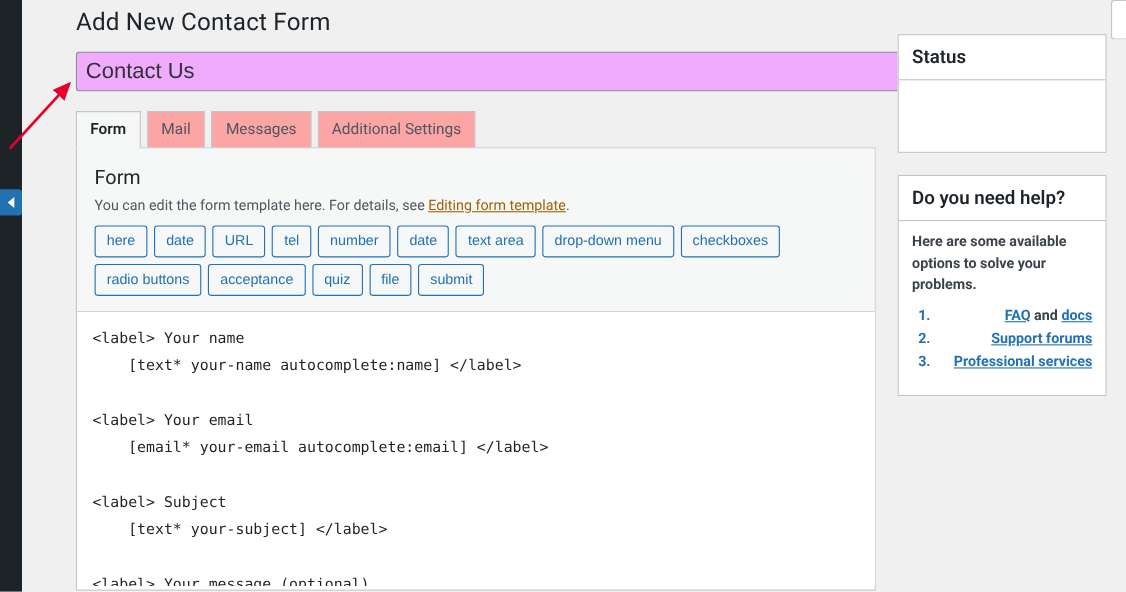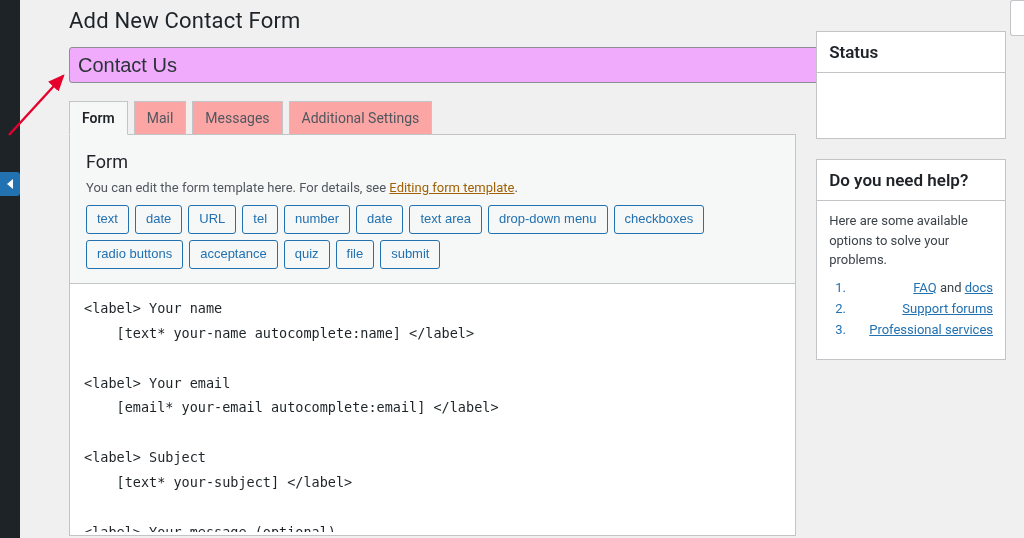--- a/index.html
+++ b/index.html
@@ -20,21 +20,21 @@
     .panel-inner { padding: 16px 16px 0 16px; background: #f6f7f7; border-bottom: 1px solid #c3c4c7; }
     .panel-inner h2 { font-size: 18px; font-weight: 400; color: #1d2327; margin-bottom: 8px; }
     .panel-inner p { font-size: 13px; color: #50575e; margin-bottom: 10px; }
     .panel-inner a { color: #a16207; text-decoration: underline; cursor: pointer; }
     .tag-buttons { display: flex; flex-wrap: wrap; gap: 6px; padding-bottom: 14px; }
     .tag-btn { border: 1px solid #2271b1; color: #2271b1; background: #f6f7f7; border-radius: 3px; padding: 3px 10px; font-size: 13px; cursor: pointer; line-height: 1.6; }
     .form-textarea { width: 100%; border: none; padding: 12px 14px; font-family: Menlo, Consolas, monospace; font-size: 13.5px; line-height: 1.85; color: #1d2327; background: #fff; resize: none; height: 248px; outline: none; white-space: pre; overflow: auto; }
     .postbox { background: #fff; border: 1px solid #c3c4c7; margin-bottom: 20px; }
     .postbox-header { border-bottom: 1px solid #c3c4c7; padding: 10px 12px; }
     .postbox-header h2 { font-size: 17px; font-weight: 600; color: #1d2327; }
-    .postbox-body { padding: 10px 12px 16px 12px; font-size: 13px; color: #3c434a; }
+    .postbox-body { padding: 10px 12px 16px 12px; font-size: 13px; color: #3c434a; font-weight: bold; }
     .postbox-body p { margin-bottom: 10px; line-height: 1.5; }
     .postbox-body ol { padding-left: 20px; }
     .postbox-body li { margin-bottom: 6px; color: #2271b1; text-align: right; }
     .postbox-body a { color: #2271b1; text-decoration: underline; cursor: pointer; }
     .postbox-body .li-text { color: #3c434a; text-decoration: none; }
 
     .arrow { position: absolute; left: 7px; top: 50px; pointer-events: none; }
 
     .top-right-box { position: absolute; right: 0; top: 0; width: 14px; height: 36px; background: #fff; border: 1px solid #c3c4c7; border-right: none; border-radius: 3px 0 0 3px; }
   </style>
@@ -61,21 +61,21 @@
         <span class="nav-tab">Additional Settings</span>
       </div>
 
       <div class="panel-box">
         <div class="panel-inner">
           <h2>Form</h2>
           <p>
             <span>You can edit the form template here. For details, see </span><a>Editing form template</a><span>.</span>
           </p>
           <div class="tag-buttons">
-            <button class="tag-btn">text</button>
+            <button class="tag-btn">here</button>
             <button class="tag-btn">date</button>
             <button class="tag-btn">URL</button>
             <button class="tag-btn">tel</button>
             <button class="tag-btn">number</button>
             <button class="tag-btn">date</button>
             <button class="tag-btn">text area</button>
             <button class="tag-btn">drop-down menu</button>
             <button class="tag-btn">checkboxes</button>
             <button class="tag-btn">radio buttons</button>
             <button class="tag-btn">acceptance</button>

